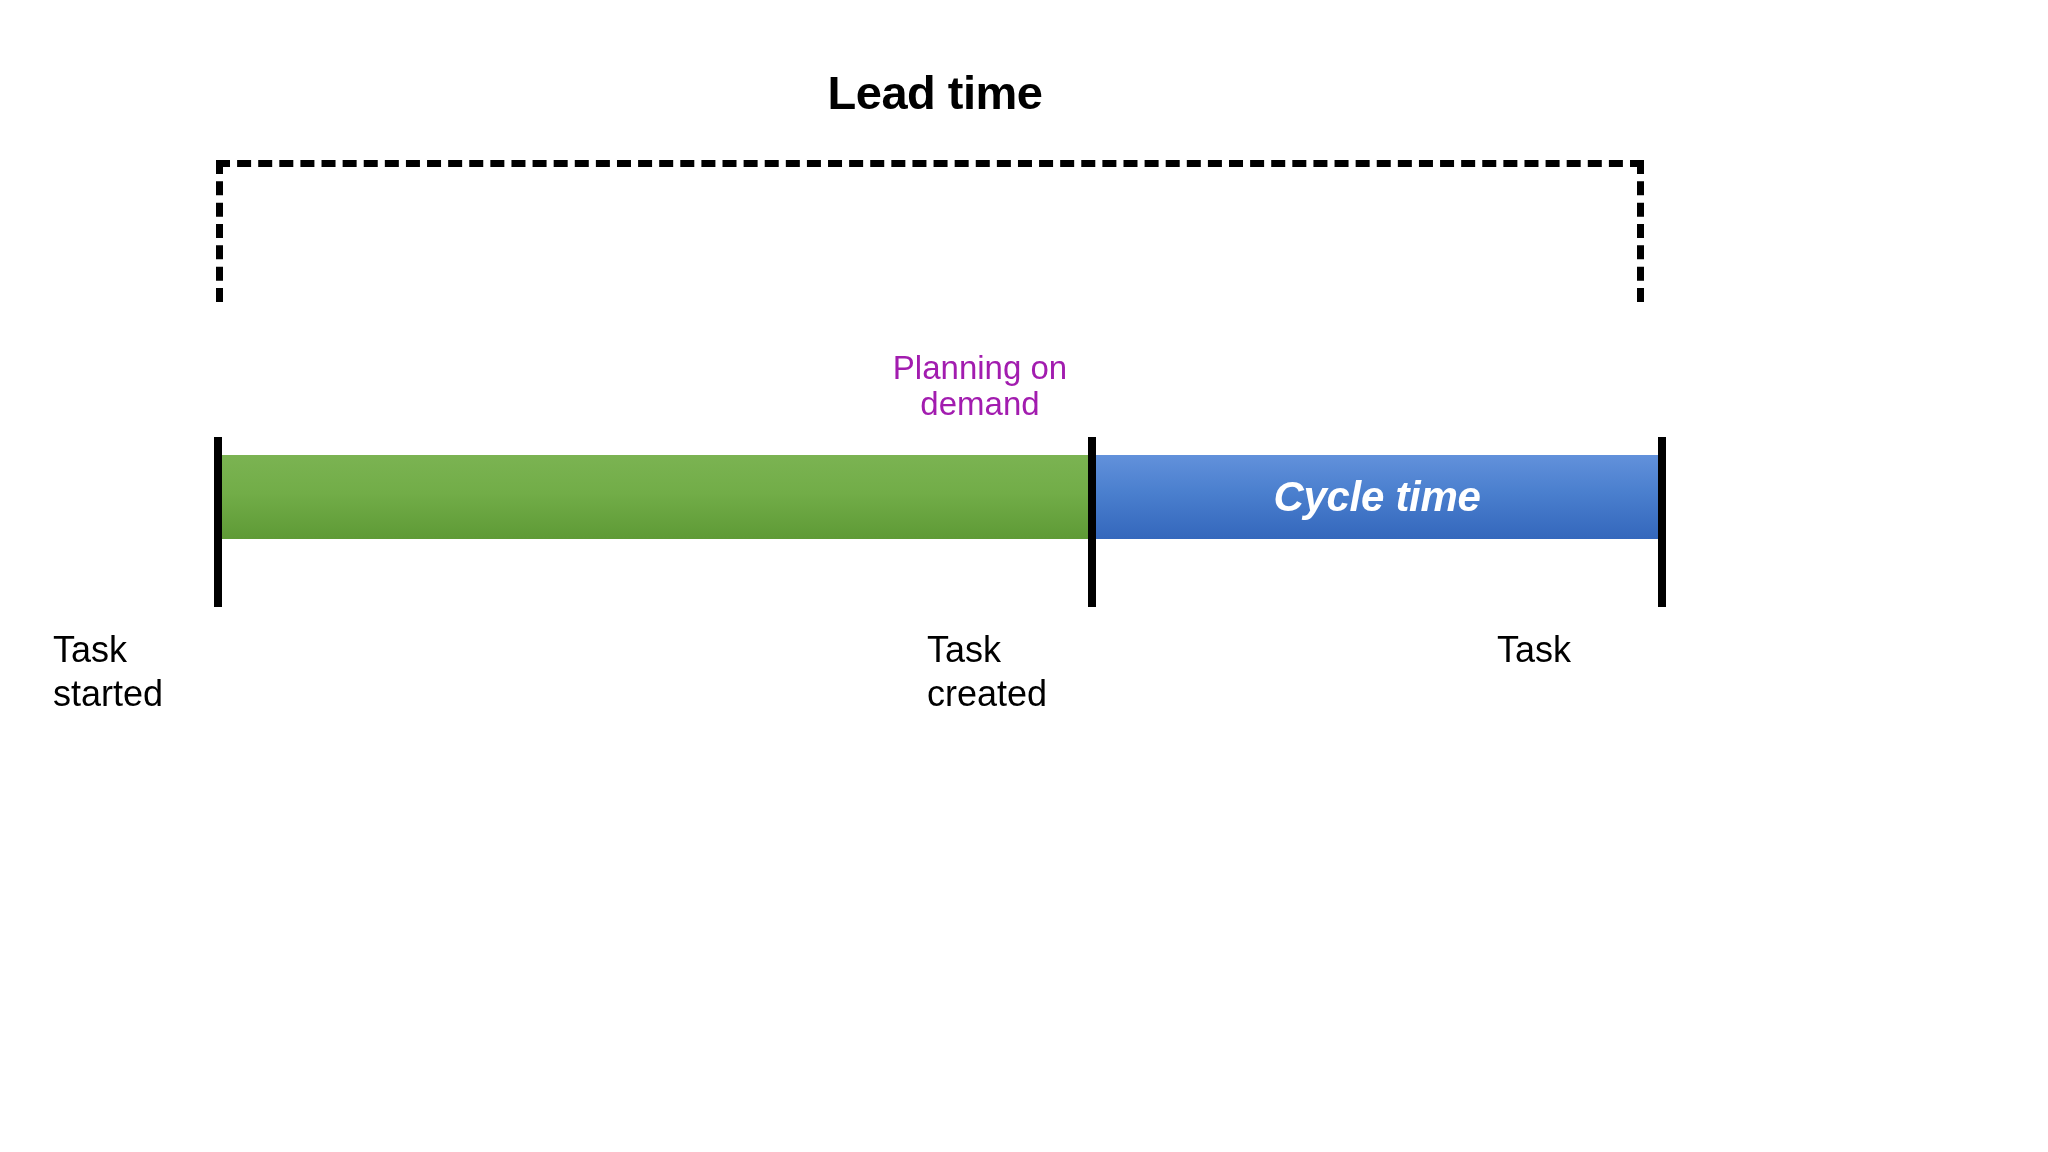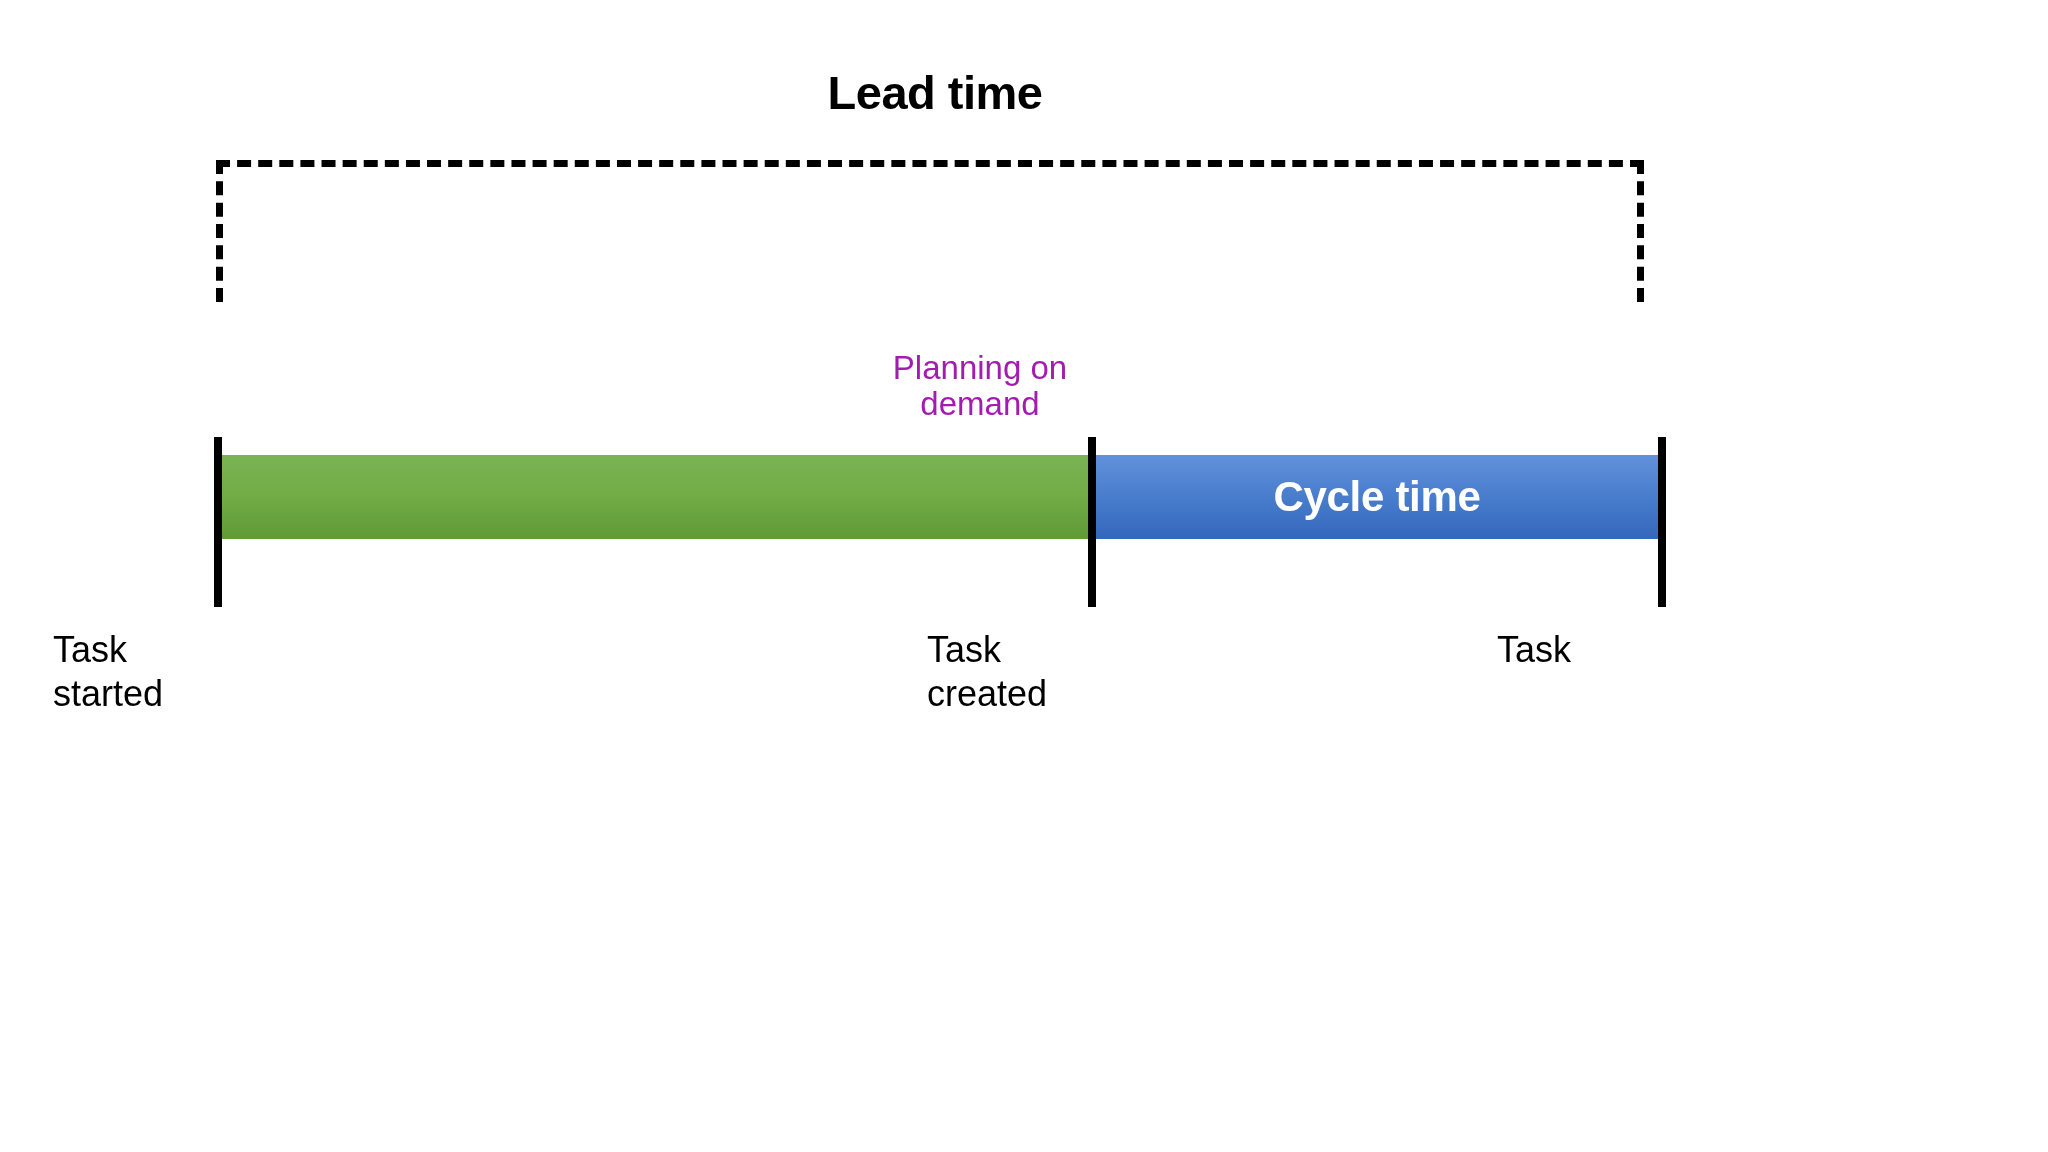--- a/index.html
+++ b/index.html
@@ -97,20 +97,21 @@
     display: flex;
     align-items: center;
     justify-content: center;
   }
   .bar-blue-label {
     font-size: 42px;
     font-weight: bold;
     color: #ffffff;
     letter-spacing: -0.3px;
     white-space: nowrap;
+    font-style: italic;
   }
 
   .tick {
     position: absolute;
     top: 437px;
     width: 8px;
     height: 170px;
     background: #000000;
   }
   .tick-1 { left: 214px; }

